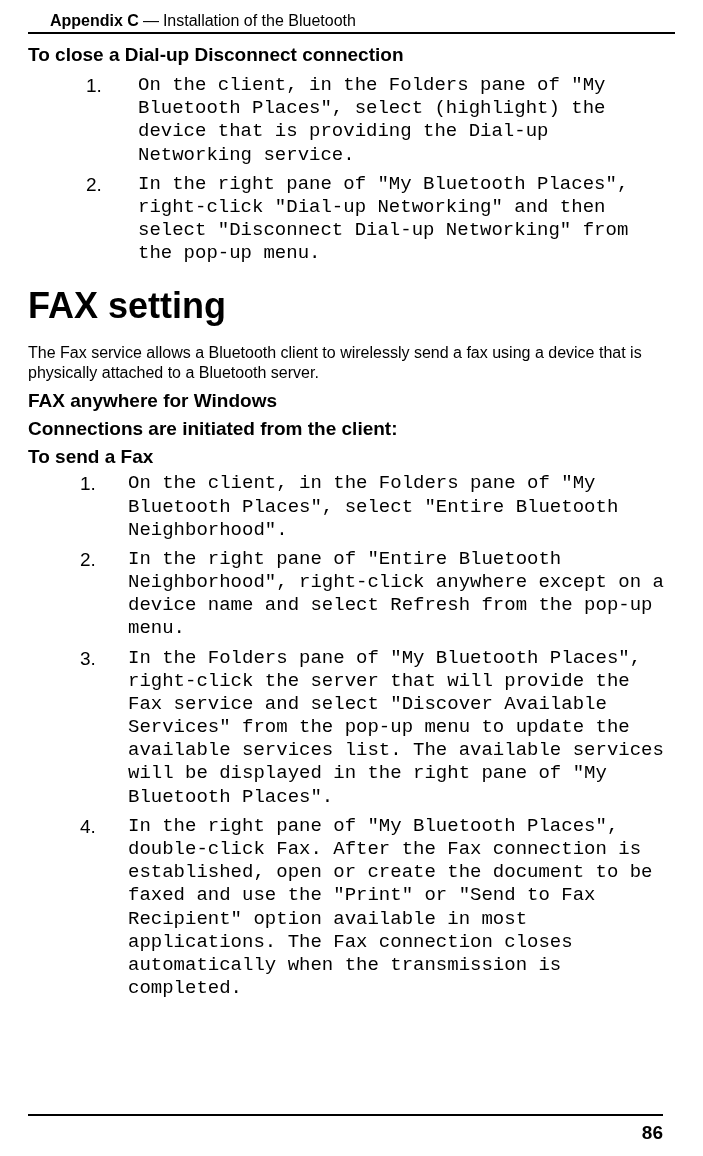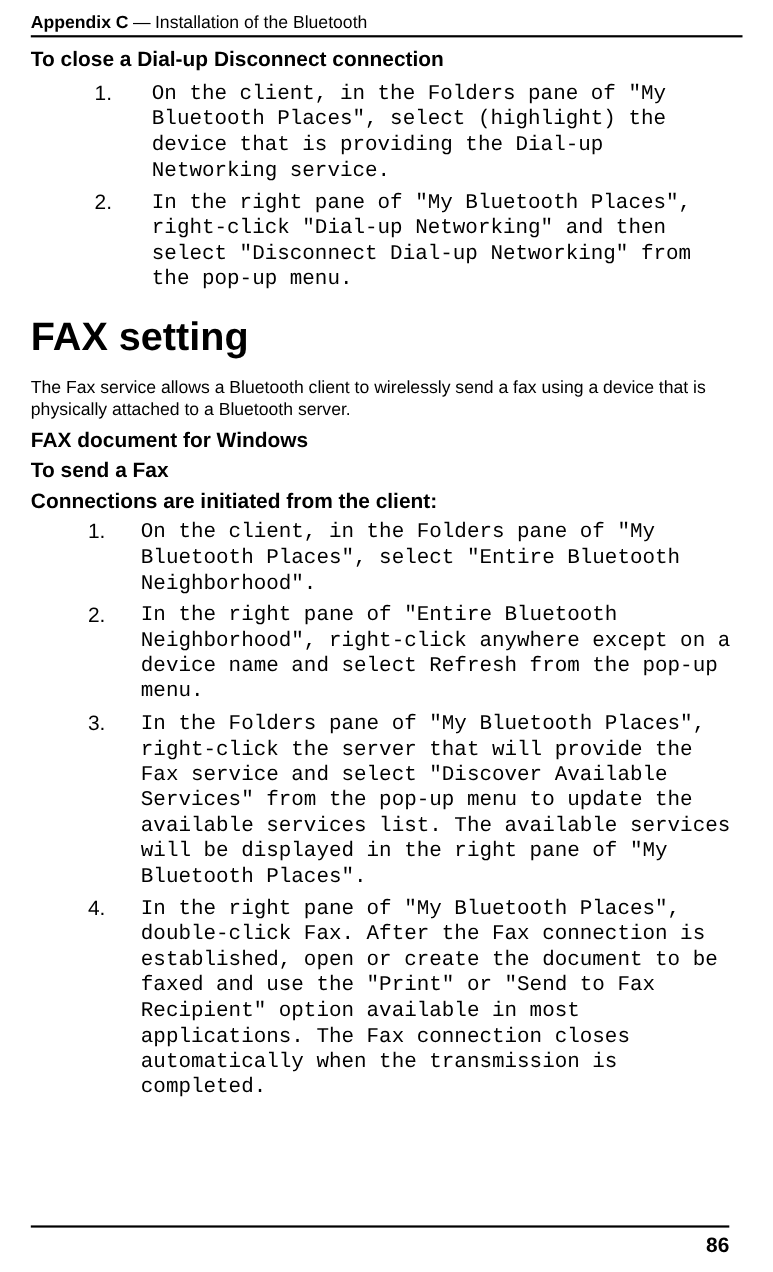--- a/index.html
+++ b/index.html
@@ -23,20 +23,21 @@
     .header {
       display: flex;
       align-items: baseline;
       border-bottom: 2px solid #000;
       padding-bottom: 2px;
       margin-bottom: 10px;
     }
     .header-appendix {
       font-weight: bold;
       font-size: 16px;
+      margin-left: 22px;
     }
     .header-sep {
       font-size: 16px;
       margin: 0 4px;
     }
     .header-title {
       font-size: 16px;
       margin-top: 12px;
     }
     .section-title-bold {
@@ -118,23 +119,23 @@
     <li>
       <span class="num">2.</span>
       <span class="text">In the right pane of "My Bluetooth Places", right-click "Dial-up Networking" and then select "Disconnect Dial-up Networking" from the pop-up menu.</span>
     </li>
   </ol>
 
   <div class="heading-large">FAX setting</div>
 
   <div class="body-para">The Fax service allows a Bluetooth client to wirelessly send a fax using a device that is physically attached to a Bluetooth server.</div>
 
-  <div class="bold-para">FAX document for Windows</div>
+  <div class="bold-para">FAX anywhere for Windows</div>
+  <div class="bold-para">Connections are initiated from the client:</div>
   <div class="bold-para">To send a Fax</div>
-  <div class="bold-para">Connections are initiated from the client:</div>
 
   <ol class="numbered tight">
     <li>
       <span class="num">1.</span>
       <span class="text">On the client, in the Folders pane of "My Bluetooth Places", select "Entire Bluetooth Neighborhood".</span>
     </li>
     <li>
       <span class="num">2.</span>
       <span class="text">In the right pane of "Entire Bluetooth Neighborhood", right-click anywhere except on a device name and select Refresh from the pop-up menu.</span>
     </li>

